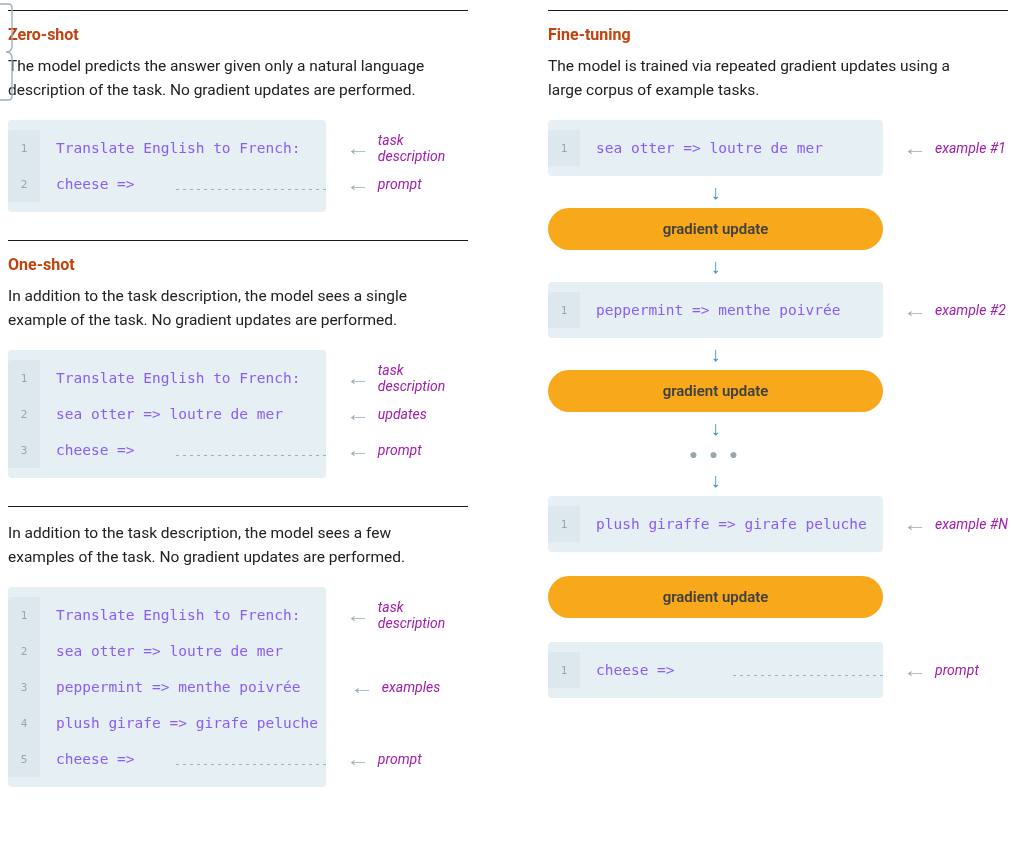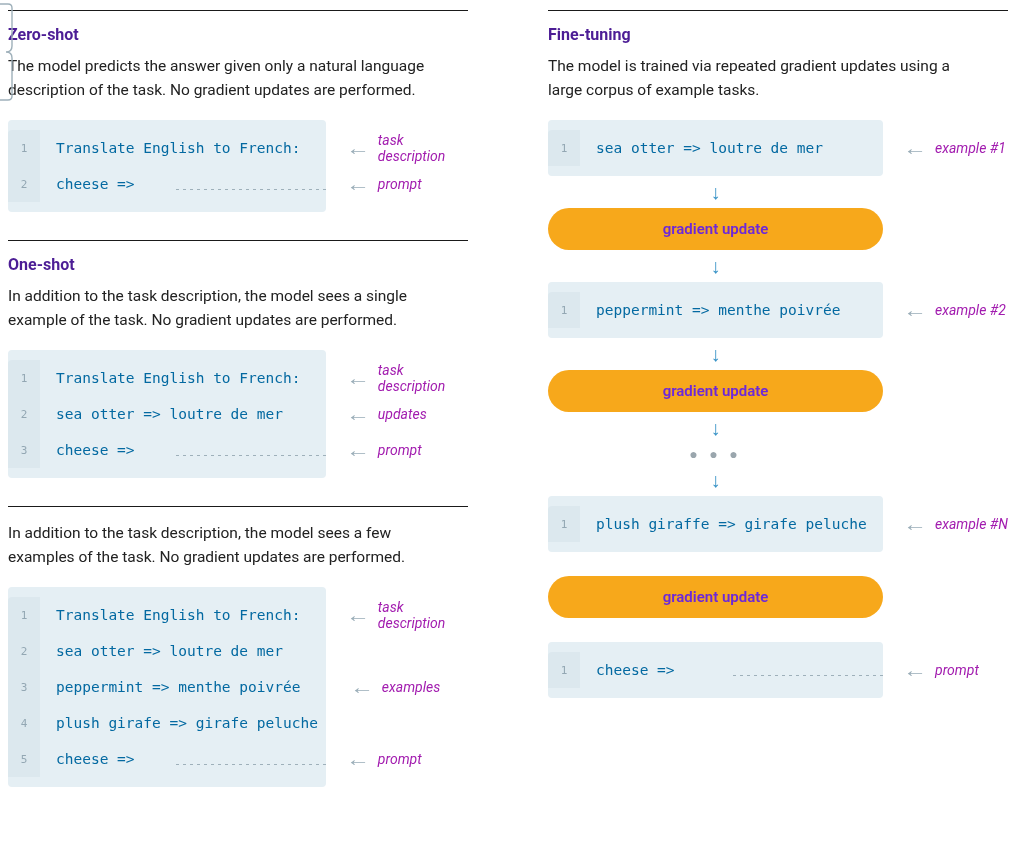--- a/index.html
+++ b/index.html
@@ -7,48 +7,48 @@
     font-family: -apple-system, BlinkMacSystemFont, "Segoe UI", Roboto, Helvetica, Arial, sans-serif;
     background: #fff;
     color: #222;
     padding: 10px 8px;
     font-size: 15px;
   }
   .cols { display: flex; gap: 80px; }
   .col { flex: 0 0 460px; }
   .section { margin-bottom: 28px; }
   .rule { border: none; border-top: 1px solid #1a1a1a; margin: 0 0 14px 0; width: 100%; }
-  .title { font-weight: 700; font-size: 16px; margin-bottom: 10px; color: #4c1d95; }
+  .title { font-weight: 700; font-size: 16px; margin-bottom: 10px; color: #c2410c; }
   .desc { font-size: 15.5px; line-height: 1.55; color: #222; margin-bottom: 18px; max-width: 430px; }
   .code-block { background: #e5eff4; border-radius: 4px; padding: 10px 0; width: 335px; }
   .code-row { display: flex; align-items: center; height: 36px; position: relative; }
   .lineno {
     width: 32px; text-align: center; font-size: 11px; color: #93a7b3;
     background: #dce8ee; align-self: stretch; display: flex; align-items: center; justify-content: center;
     font-family: ui-monospace, "SF Mono", Menlo, Consolas, monospace;
   }
   .code-txt {
     padding-left: 16px; font-family: ui-monospace, "SF Mono", Menlo, Consolas, monospace;
-    font-size: 14.5px; color: #0369a1; white-space: pre; flex: 1;
+    font-size: 14.5px; color: #8b5cf6; white-space: pre; flex: 1;
   }
   .with-annot { display: flex; align-items: flex-start; }
   .annots { margin-left: 22px; }
   .annot-row { display: flex; align-items: center; height: 36px; gap: 10px; position: relative; }
   .bracket-3-svg { position:absolute; left:0; top:0; }
   .arrow-l {
     font-size: 20px; color: #9aadb8; line-height: 1; transform: scaleX(1.2);
   }
   .annot-txt { font-style: italic; color: #a21caf; font-size: 14px; }
   .dotted {
     background-image: repeating-linear-gradient(to right, #9eb0ba 0 3px, transparent 3px 7px);
     height: 1px; width: 150px; margin-top: 10px; margin-left: 4px;
   }
   .fine-block { width: 335px; }
   .pill {
-    background: #f7a81b; color: #6d28d9; font-weight: 600; font-size: 15px;
+    background: #f7a81b; color: #404040; font-weight: 600; font-size: 15px;
     border-radius: 999px; width: 335px; height: 42px;
     display: flex; align-items: center; justify-content: center;
   }
   .arrow-down {
     color: #3a94c7; font-size: 20px; text-align: center; width: 335px; padding: 4px 0;
   }
   .ellipsis-dots { color: #9aa6ad; font-size: 14px; letter-spacing: 4px; text-align: center; width: 335px; padding: 2px 0; }
   .col-right .rule { margin-bottom: 14px; }
   .pad-first .lineno:first-child, .code-block .code-row:first-child .lineno { border-top-left-radius:4px; }
   .annot-stack-3 { display:flex; align-items:center; gap:10px; height:108px; margin-top:0; }

